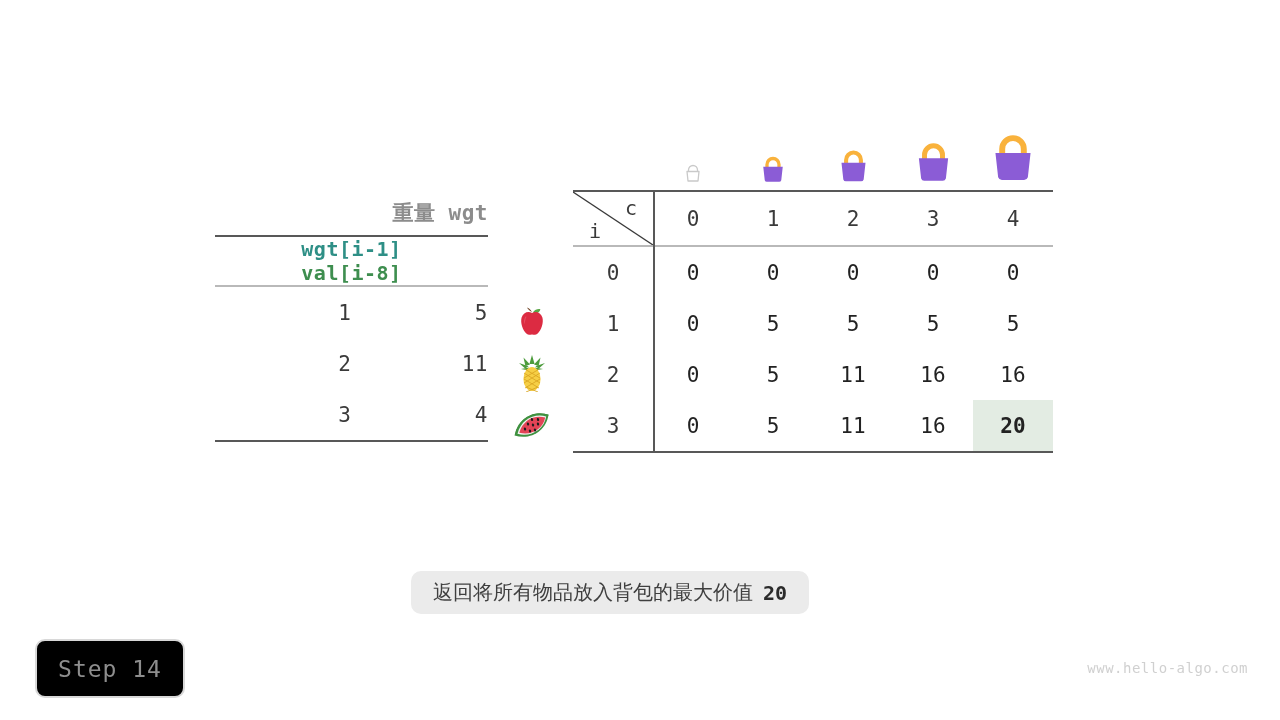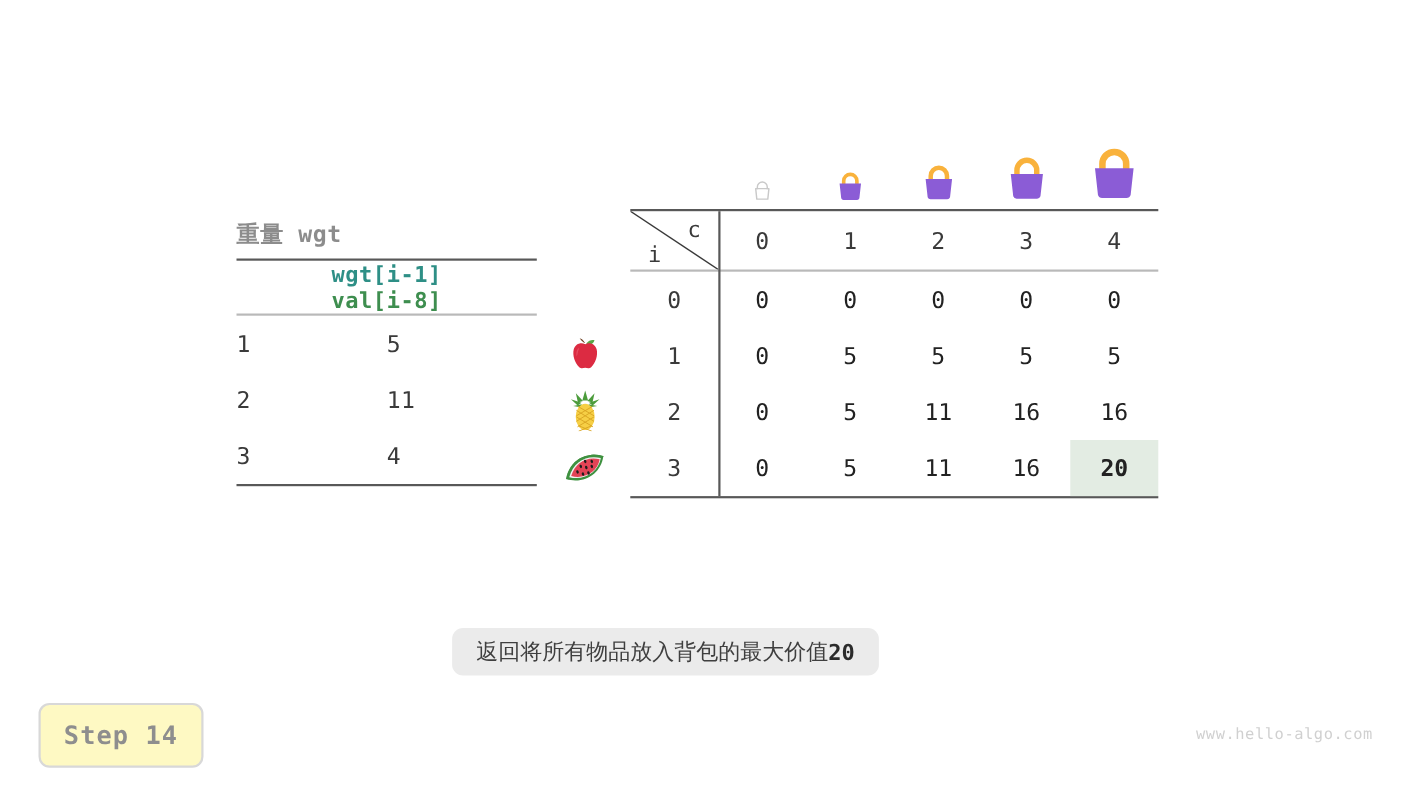--- a/index.html
+++ b/index.html
@@ -24,21 +24,21 @@
     top: 190px;
     width: 273px;
   }
   #item-table .it-row {
     display: flex;
     height: 51px;
     align-items: center;
   }
   #item-table .it-cell {
     flex: 1 1 0;
-    text-align: left;
+    text-align: right;
     font-size: 21px;
     letter-spacing: 0.5px;
   }
   #item-table .it-head-row {
     height: 45px;
   }
   #item-table .it-head-row .it-cell {
     color: #8c8c8c;
     font-weight: bold;
     font-size: 21px;
@@ -193,45 +193,46 @@
   #caption-pill {
     position: absolute;
     left: 411px;
     top: 571px;
     height: 43px;
     padding: 0 22px;
     border-radius: 10px;
     background: #ebebeb;
     display: flex;
     align-items: center;
+    gap: 10px;
     font-size: 20px;
     color: #3f3f3f;
     font-family: "DejaVu Sans", "Liberation Sans", sans-serif;
   }
   #caption-pill .cap-value {
     font-family: "DejaVu Sans Mono", "Liberation Mono", monospace;
     font-weight: bold;
     font-size: 20px;
     color: #2b2b2b;
   }
 
   
   #step-badge {
     position: absolute;
     left: 35px;
     top: 639px;
     width: 146px;
     height: 55px;
     border: 2px solid #d8d8d8;
     border-radius: 10px;
-    background: #fef9c3;
+    background: #000000;
     display: flex;
     align-items: center;
     justify-content: center;
-    font-weight: bold;
+    font-weight: normal;
     font-size: 23px;
     letter-spacing: 1px;
     color: #8e8e8e;
   }
 
   
   #watermark {
     position: absolute;
     right: 32px;
     top: 660px;

